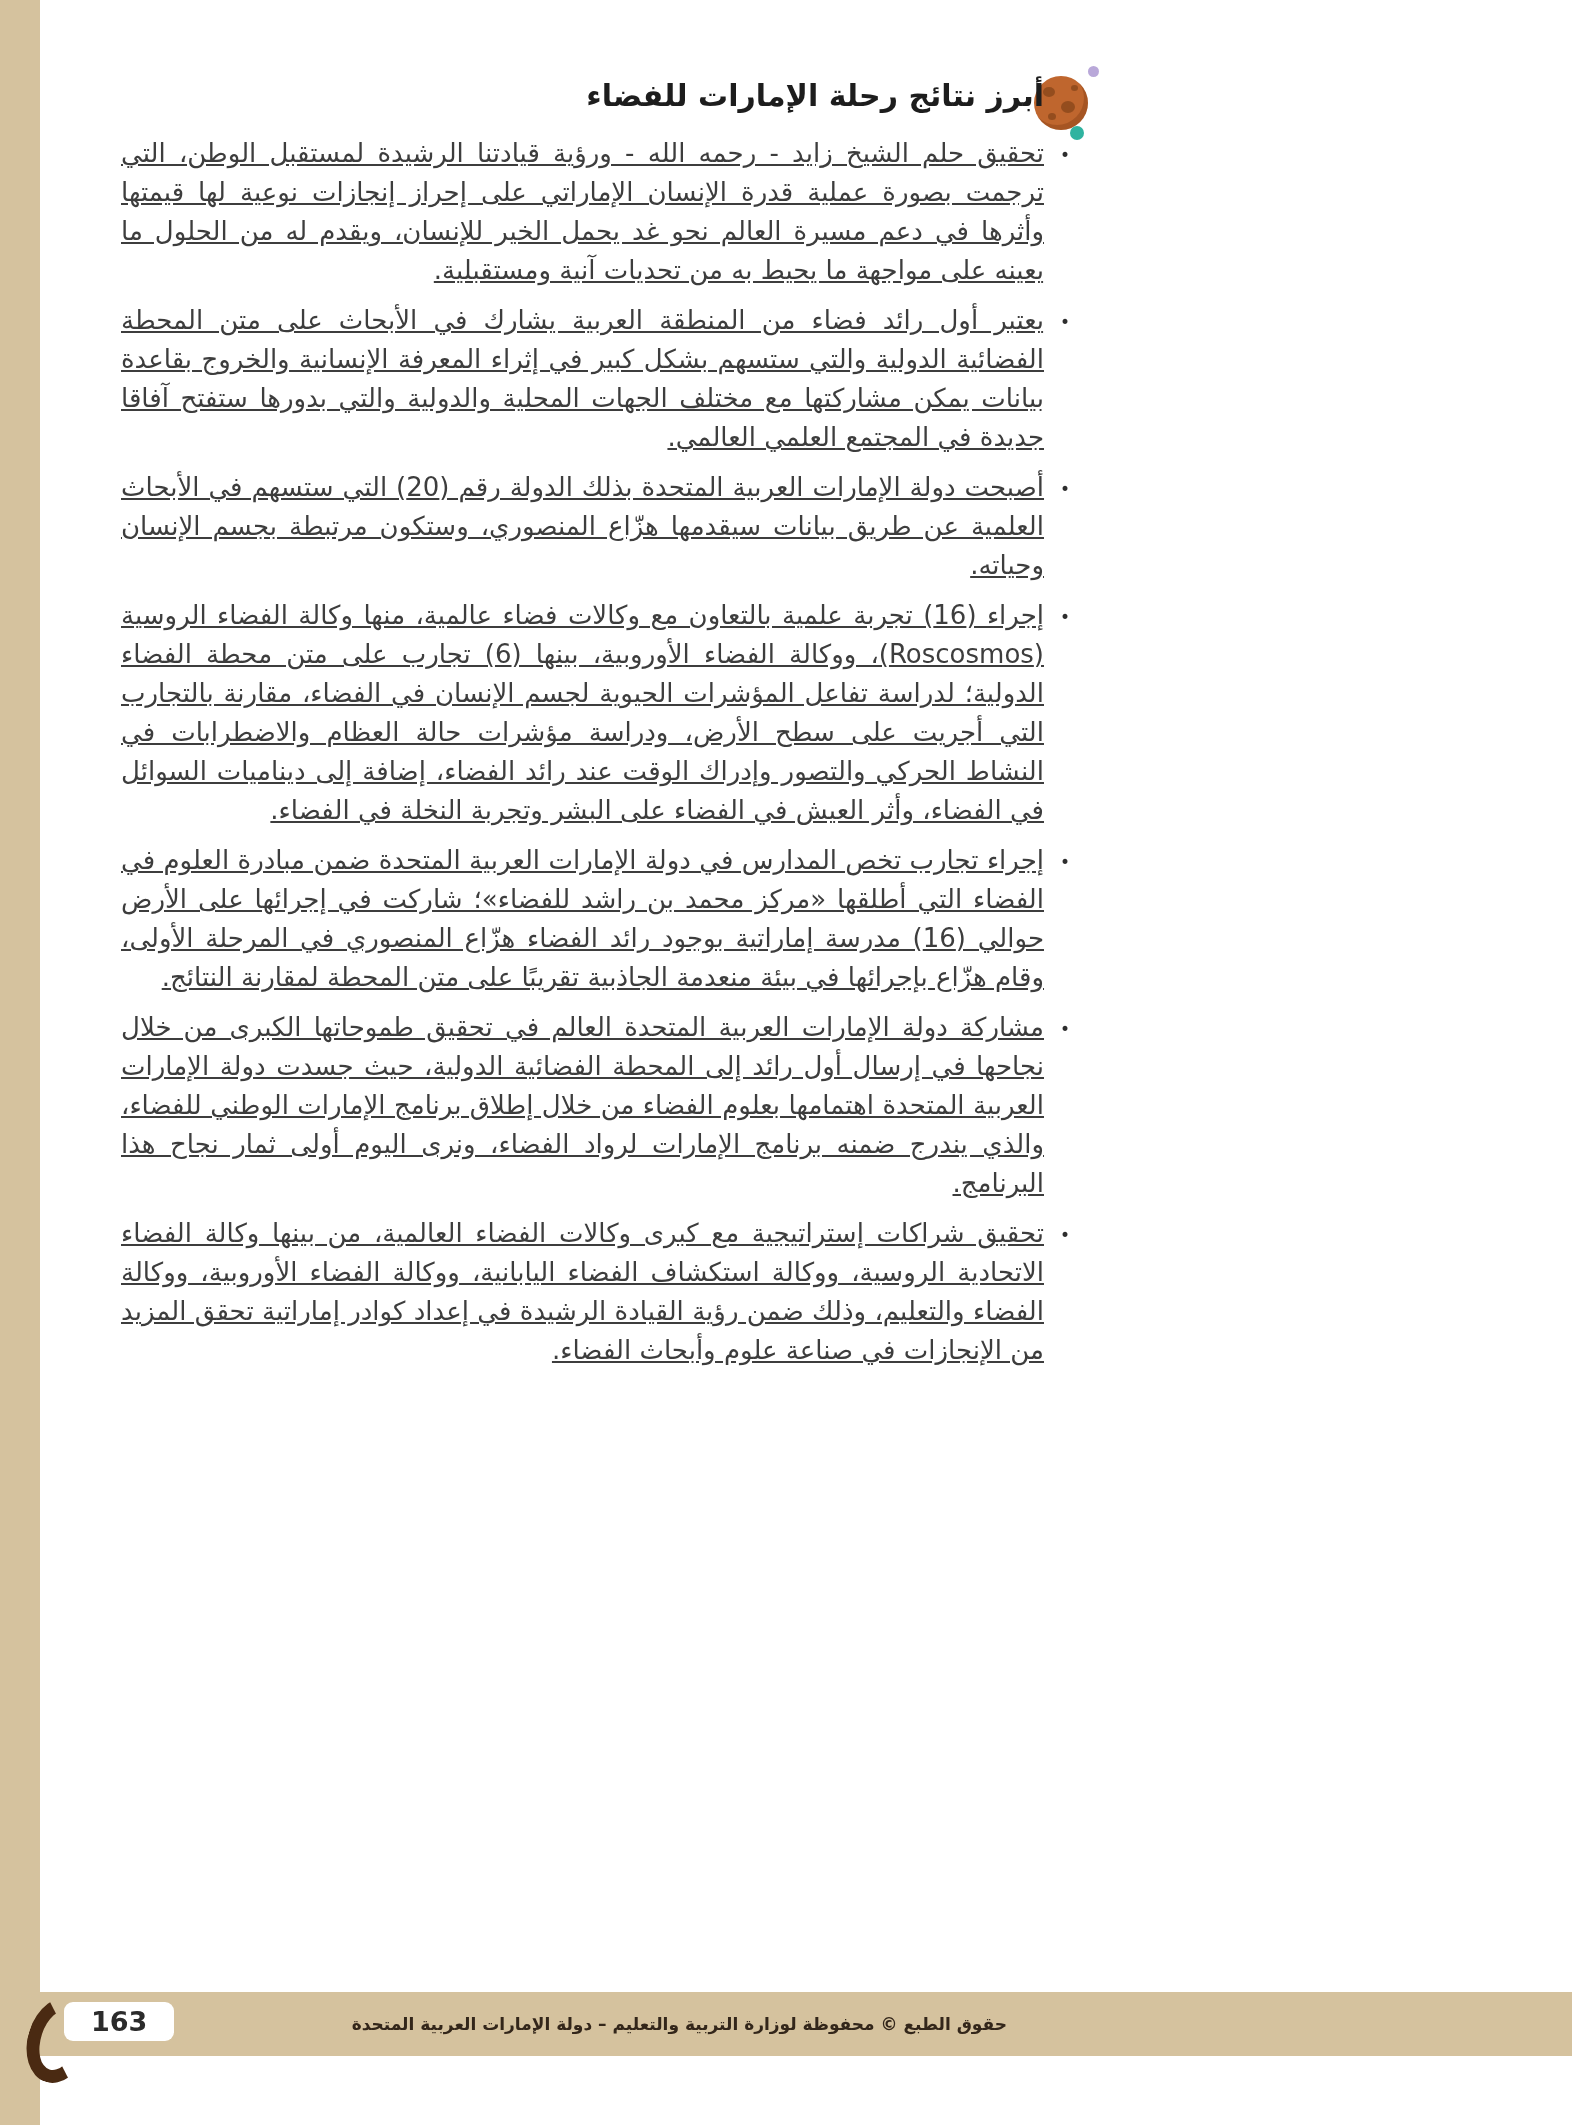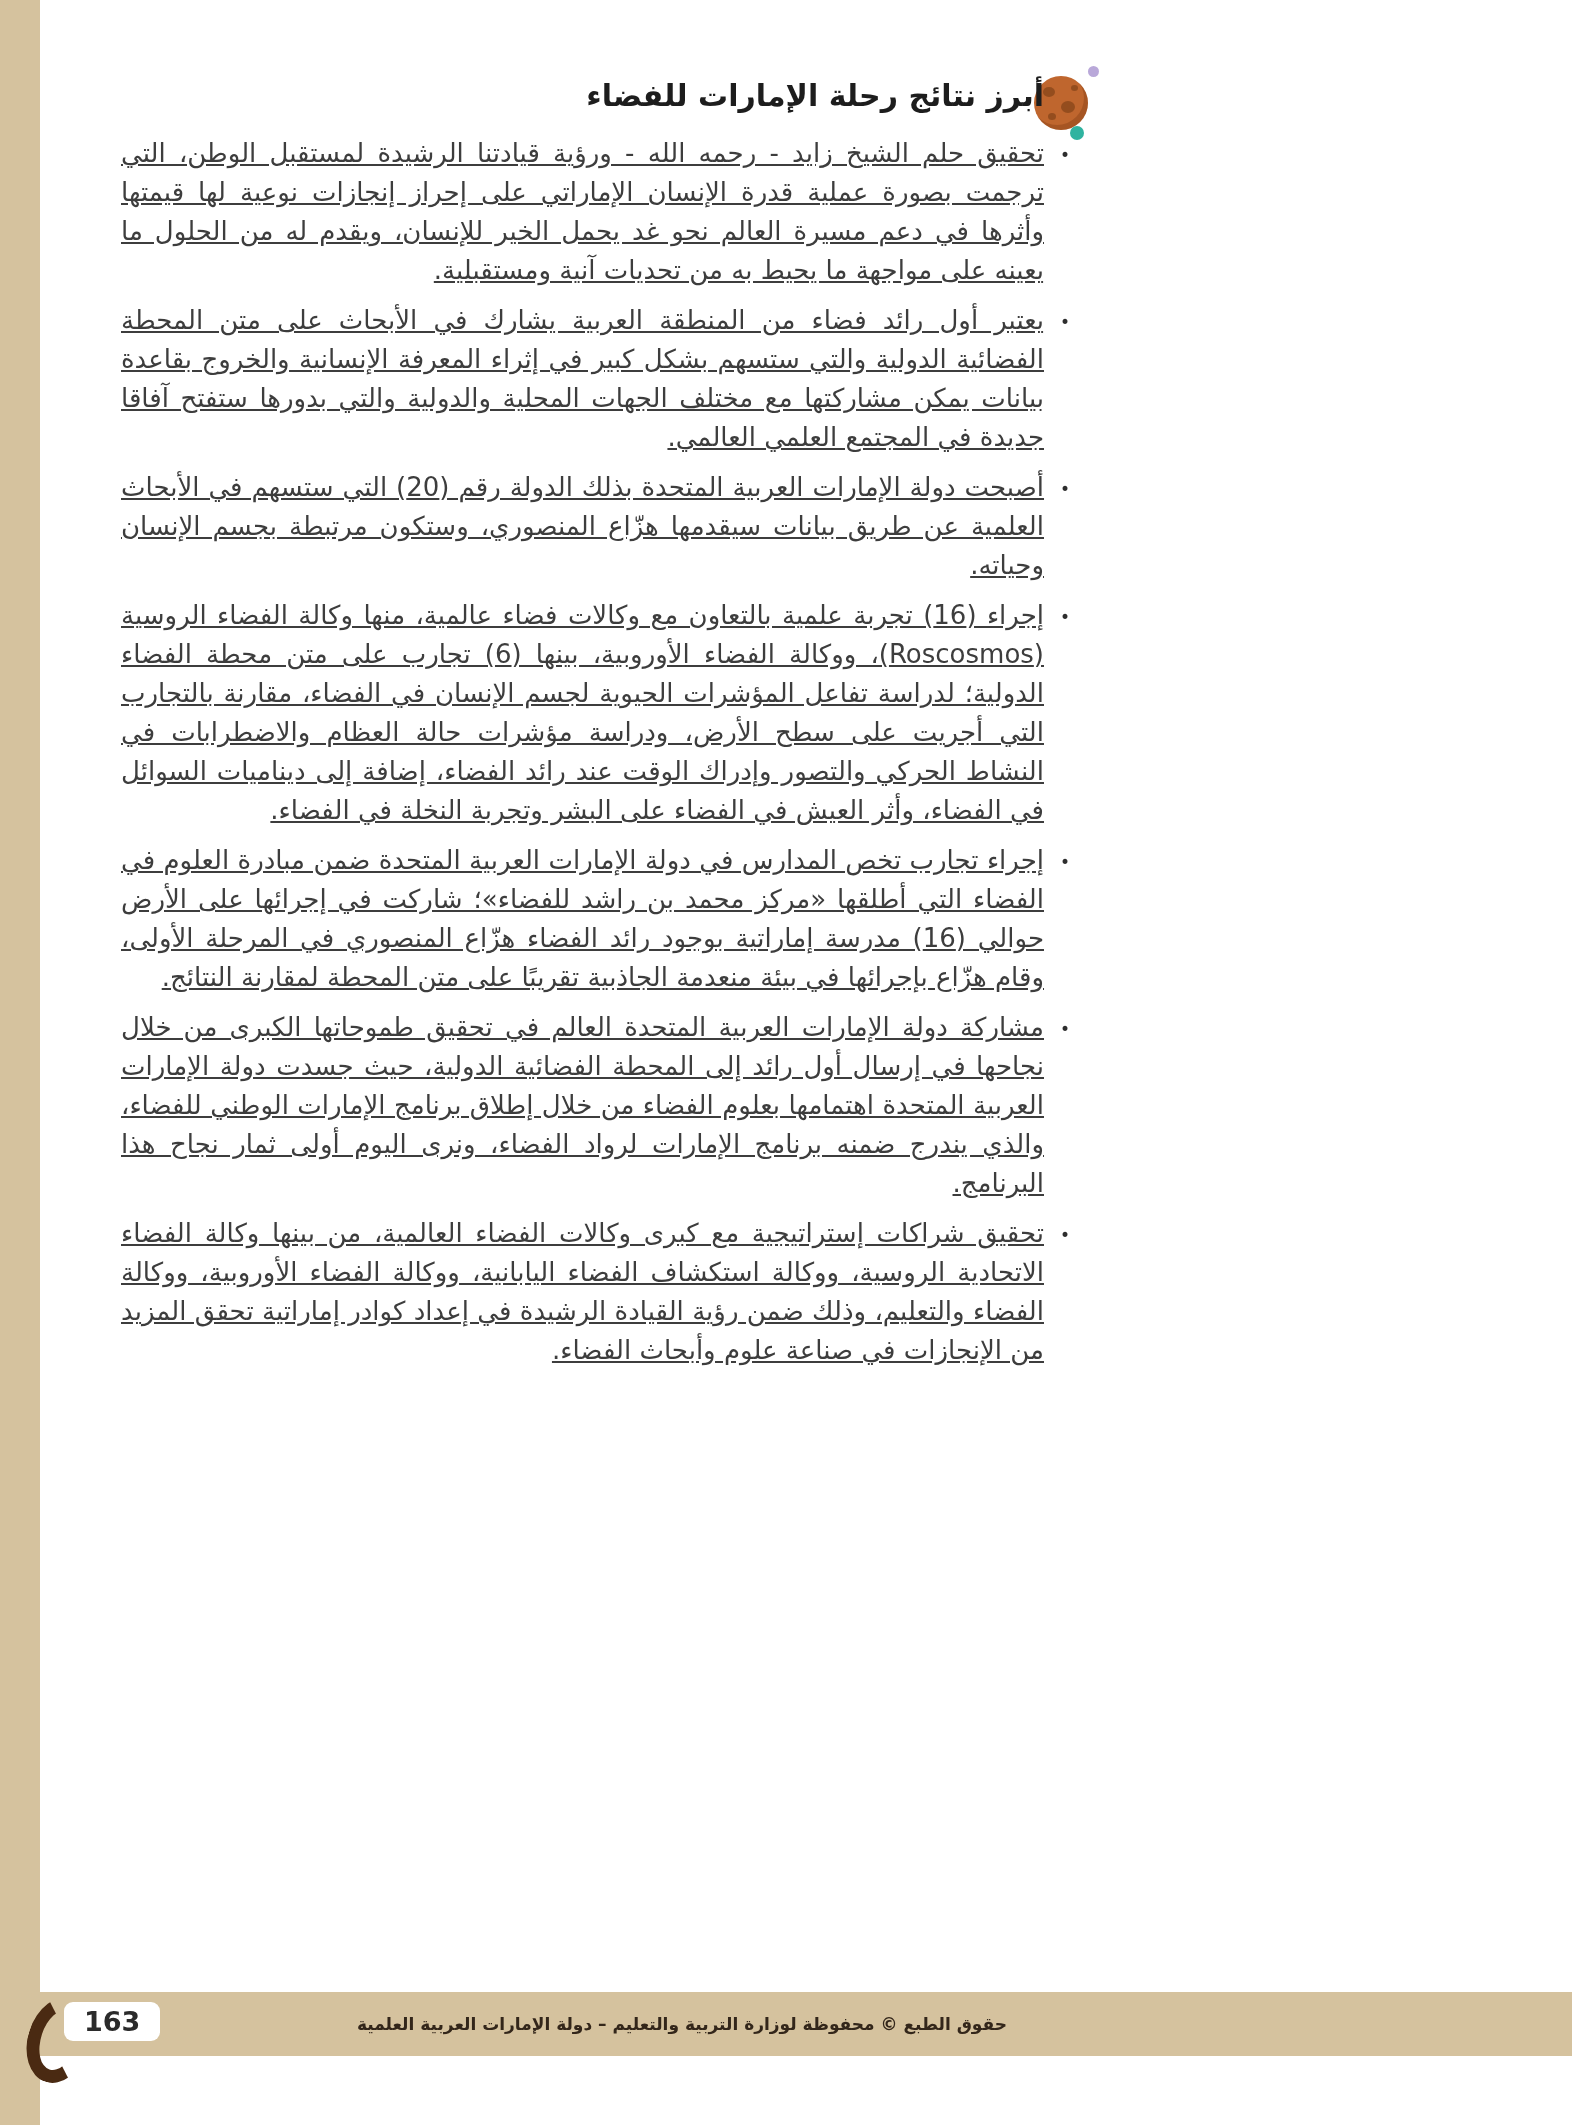--- a/index.html
+++ b/index.html
@@ -108,21 +108,21 @@
     border-bottom-color: #4a2a12;
     border-radius: 50%;
     transform: rotate(18deg);
     z-index: 2;
   }
   .page-num {
     position: absolute;
     left: 64px; top: 2002px;
     background: #ffffff;
     border-radius: 9px;
-    padding: 4px 20px;
+    padding: 4px 27px;
     font-size: 27px;
     font-weight: bold;
     color: #2b2b2b;
     z-index: 3;
   }
   .copyright {
     position: absolute;
     right: 565px; top: 2014px;
     font-size: 17px;
     font-weight: bold;
@@ -161,15 +161,15 @@
       <li>مشاركة دولة الإمارات العربية المتحدة العالم في تحقيق طموحاتها الكبرى من خلال نجاحها في إرسال أول رائد إلى المحطة الفضائية الدولية، حيث جسدت دولة الإمارات العربية المتحدة اهتمامها بعلوم الفضاء من خلال إطلاق برنامج الإمارات الوطني للفضاء، والذي يندرج ضمنه برنامج الإمارات لرواد الفضاء، ونرى اليوم أولى ثمار نجاح هذا البرنامج.</li>
       <li>تحقيق شراكات إستراتيجية مع كبرى وكالات الفضاء العالمية، من بينها وكالة الفضاء الاتحادية الروسية، ووكالة استكشاف الفضاء اليابانية، ووكالة الفضاء الأوروبية، ووكالة الفضاء والتعليم، وذلك ضمن رؤية القيادة الرشيدة في إعداد كوادر إماراتية تحقق المزيد من الإنجازات في صناعة علوم وأبحاث الفضاء.</li>
     </ul>
   </div>
 
   <div class="footer-bar"></div>
   <div class="corner-curve"></div>
   <div class="page-num">
     <span>163</span>
   </div>
-  <div class="copyright">حقوق الطبع © محفوظة لوزارة التربية والتعليم – دولة الإمارات العربية العلمية</div>
+  <div class="copyright">حقوق الطبع © محفوظة لوزارة التربية والتعليم – دولة الإمارات العربية المتحدة</div>
 
 </div>
 
 </body></html>

